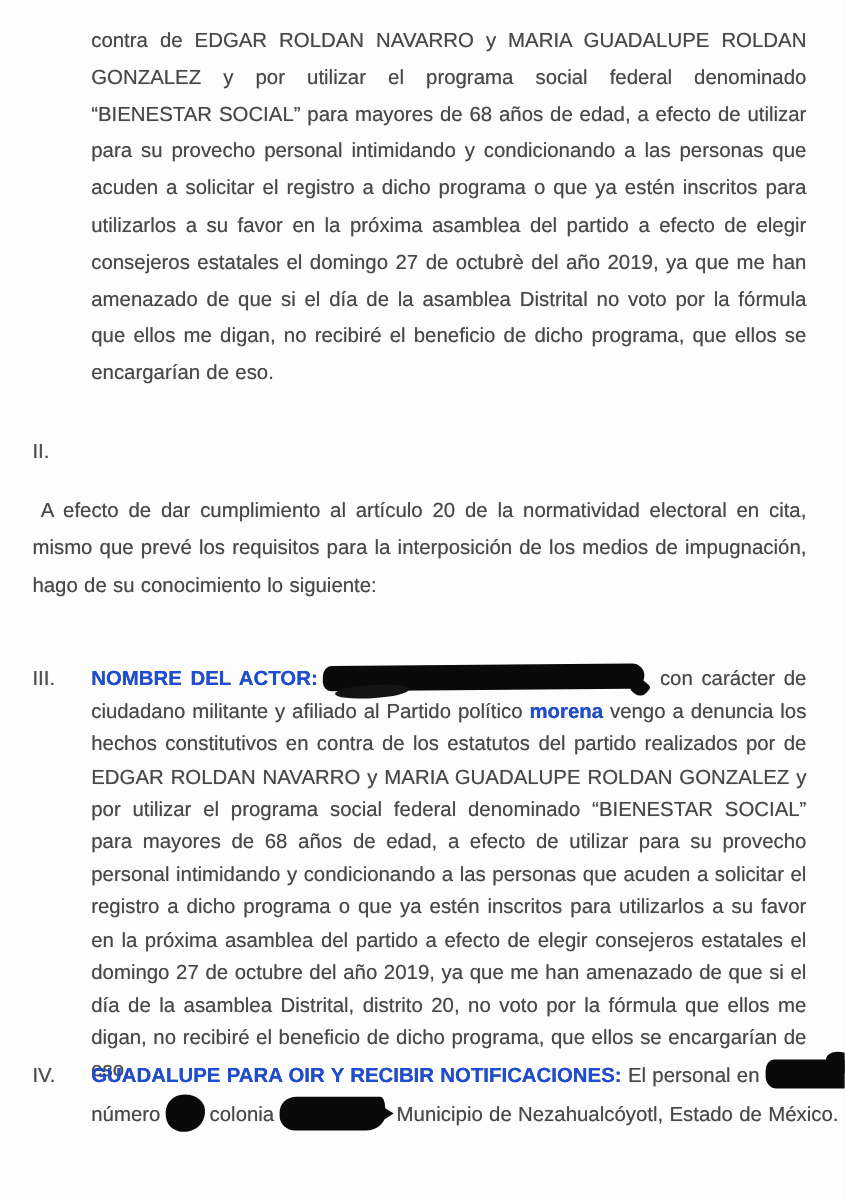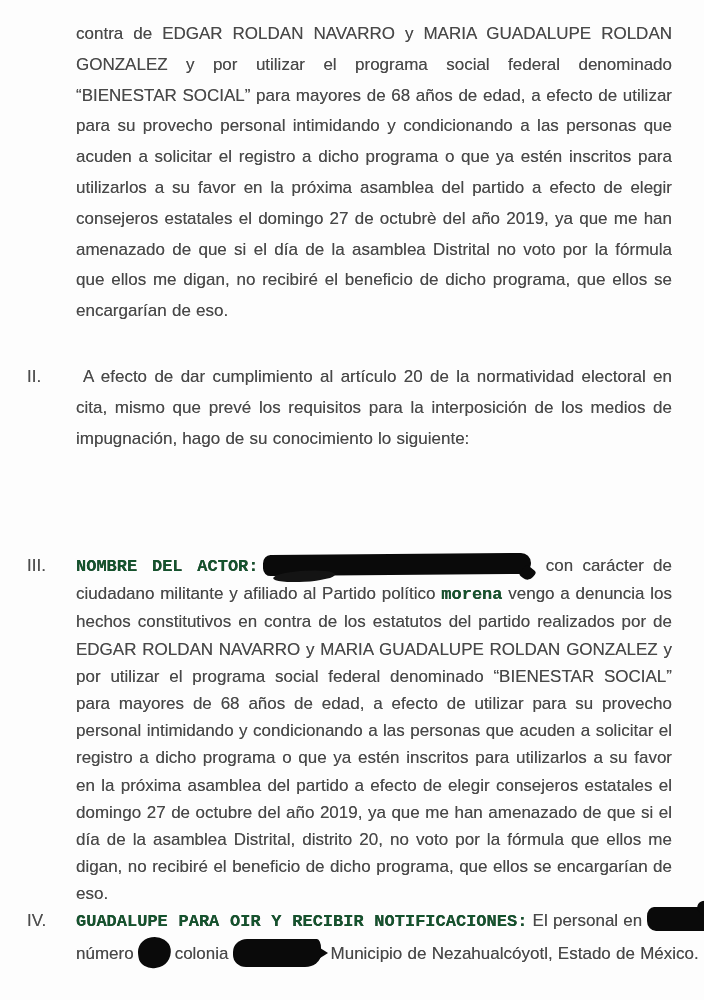--- a/index.html
+++ b/index.html
@@ -34,36 +34,35 @@
     flex: 1 1 auto;
     margin: 0;
     font-size: 17px;
     word-spacing: 0.5px;
   }
   .justify { text-align: justify; }
 
   .intro-block { top: 19px; }
   .intro-block .body, .intro-block .numeral { line-height: 30.8px; }
 
-  .s2-block { top: 361px; }
+  .s2-block { top: 361px; flex-direction: column; }
   .s2-block .body, .s2-block .numeral { line-height: 31px; }
   .s2-block .body { text-indent: 7px; }
 
   .s3-block { top: 552px; justify-content: space-between; }
   .s3-block .body, .s3-block .numeral { line-height: 27.2px; }
 
-  .s4-block { top: 906px; }
+  .s4-block { top: 882px; }
   .s4-block .line, .s4-block .numeral { line-height: 30px; }
   .s4-block .line { font-size: 17px; white-space: nowrap; }
 
   strong.bold-ink {
     font-weight: 700;
-    color: #14532d;
+    color: #1d4ed8;
     text-shadow: 0 0 0.5px rgba(25,25,25,0.8);
-    font-family: Liberation Mono, monospace;
   }
 
   
   .redaction {
     display: inline-block;
     background: #0a0a0a;
     position: relative;
     text-shadow: none;
   }
   

